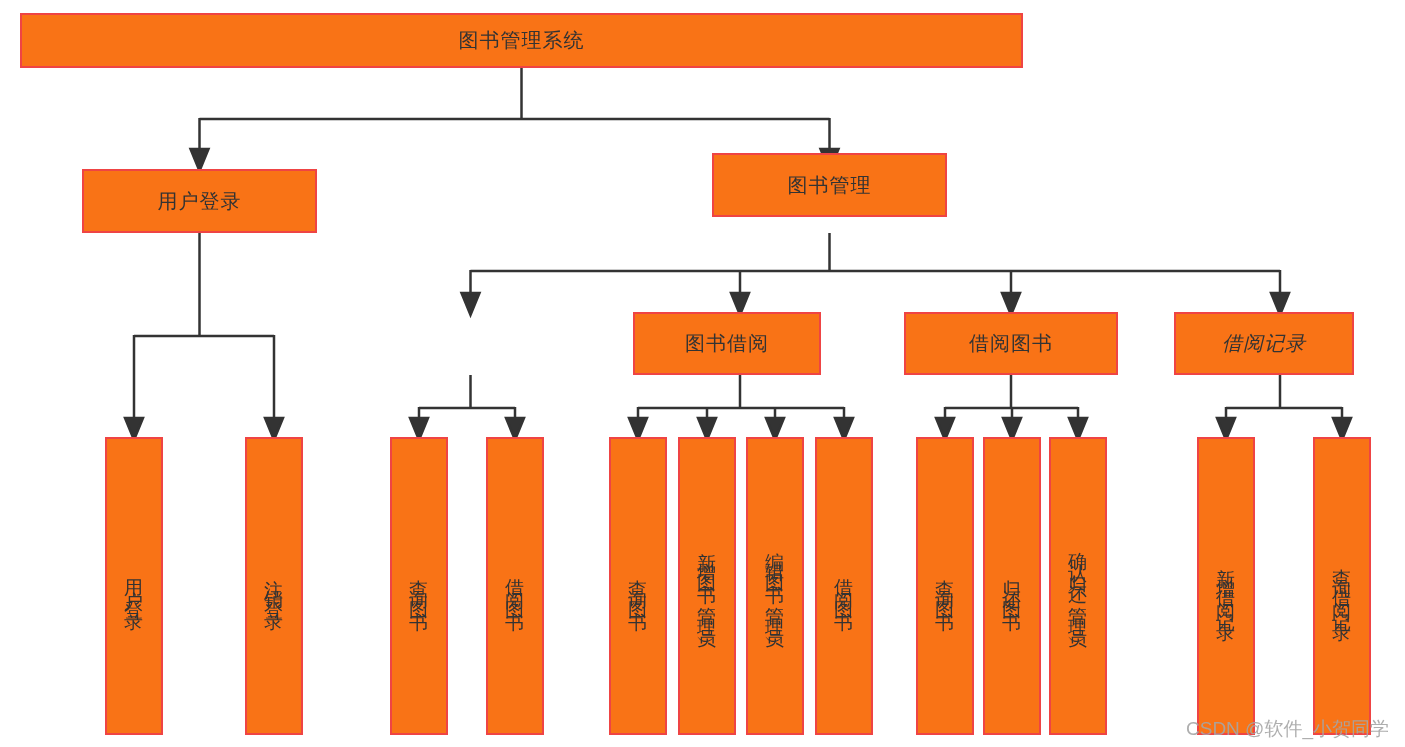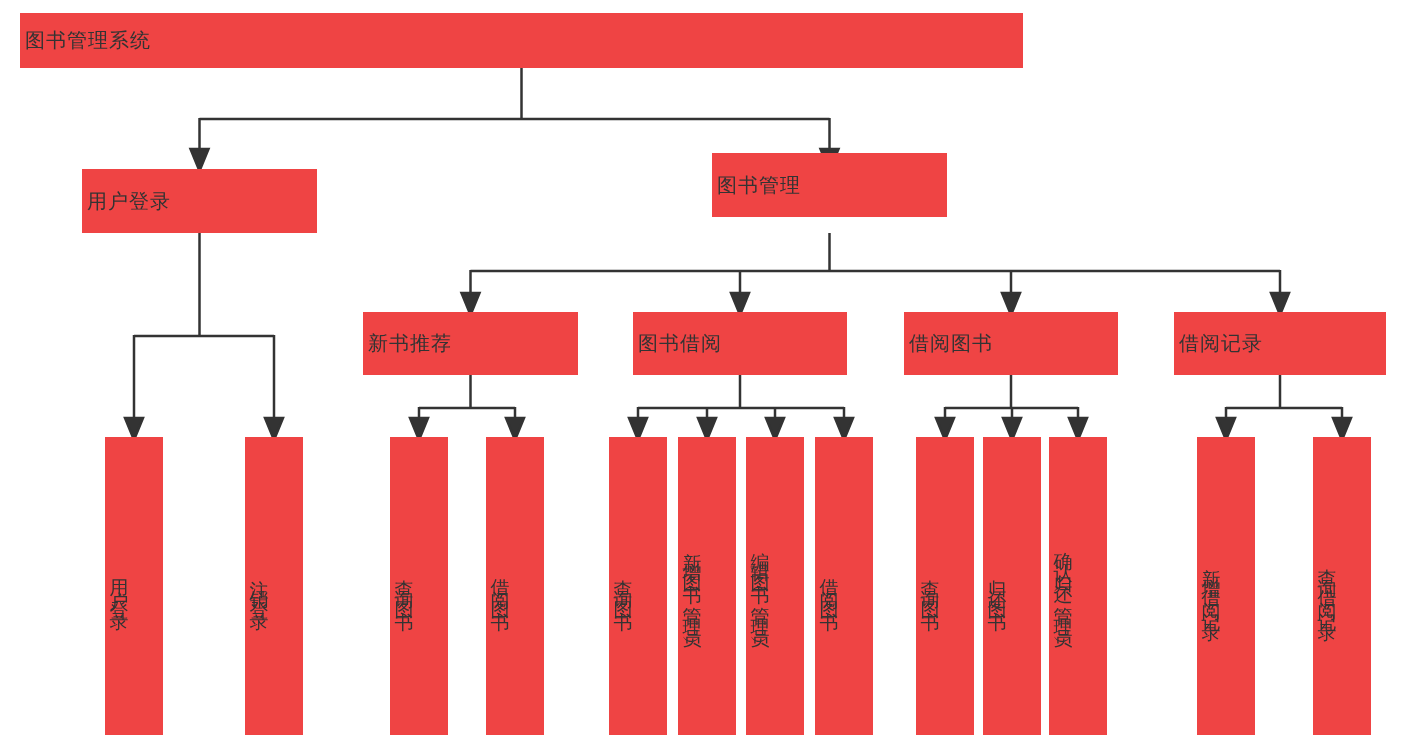--- a/index.html
+++ b/index.html
@@ -7,43 +7,43 @@
     position:relative;
     width:1405px;height:747px;
     background:#ffffff;
     font-family:"Liberation Sans",sans-serif;
     overflow:hidden;
   }
   .wires{position:absolute;left:0;top:0;z-index:1;pointer-events:none;}
   .box{
     position:absolute;
     box-sizing:border-box;
-    background:#ef4444;
-    border:5px solid #ef4444;
-    display:flex;align-items:center;justify-content:flex-start;
+    background:#f97316;
+    border:2px solid #ef4444;
+    display:flex;align-items:center;justify-content:center;
     color:#333333;
     z-index:2;
   }
   .h-label{font-size:20px;letter-spacing:1px;white-space:nowrap;}
   .v-label{
     writing-mode:vertical-rl;
     text-orientation:mixed;
     font-size:19px;
     letter-spacing:11px;
     line-height:1;
     white-space:nowrap;
   }
   .root{left:20px;top:13px;width:1003px;height:55px;}
   .lvl2a{left:82px;top:169px;width:235px;height:64px;}
   .lvl2b{left:712px;top:153px;width:235px;height:64px;}
   .lvl3{top:312px;height:63px;}
   .l3a{left:363px;width:215px;}
-  .l3b{left:633px;width:214px;}
+  .l3b{left:633px;width:188px;}
   .l3c{left:904px;width:214px;}
-  .l3d{left:1174px;width:212px;}
+  .l3d{left:1174px;width:180px;font-style:italic;}
   .leaf{top:437px;width:58px;height:298px;}
   .a1{left:105px;}.a2{left:245px;}
   .b1{left:390px;}.b2{left:486px;}
   .c1{left:609px;}.c2{left:678px;}.c3{left:746px;}.c4{left:815px;}
   .d1{left:916px;}.d2{left:983px;}.d3{left:1049px;}
   .e1{left:1197px;}.e2{left:1313px;}
   .watermark{
     position:absolute;
     left:1186px;top:716px;
     z-index:5;
@@ -139,23 +139,20 @@
     <span class="h-label">图书管理系统</span>
   </div>
 
   <div class="box lvl2a">
     <span class="h-label">用户登录</span>
   </div>
   <div class="box lvl2b">
     <span class="h-label">图书管理</span>
   </div>
 
-  <div class="box lvl3 l3a">
-    <span class="h-label">新书推荐</span>
-  </div>
   <div class="box lvl3 l3b">
     <span class="h-label">图书借阅</span>
   </div>
   <div class="box lvl3 l3c">
     <span class="h-label">借阅图书</span>
   </div>
   <div class="box lvl3 l3d">
     <span class="h-label">借阅记录</span>
   </div>
 
@@ -196,14 +193,15 @@
     <span class="v-label">确认归还（管理员）</span>
   </div>
 
   <div class="box leaf e1">
     <span class="v-label">新增借阅记录</span>
   </div>
   <div class="box leaf e2">
     <span class="v-label">查询借阅记录</span>
   </div>
 
+  <div class="watermark">CSDN @软件_小贺同学</div>
 
 </div>
 
 </body></html>

